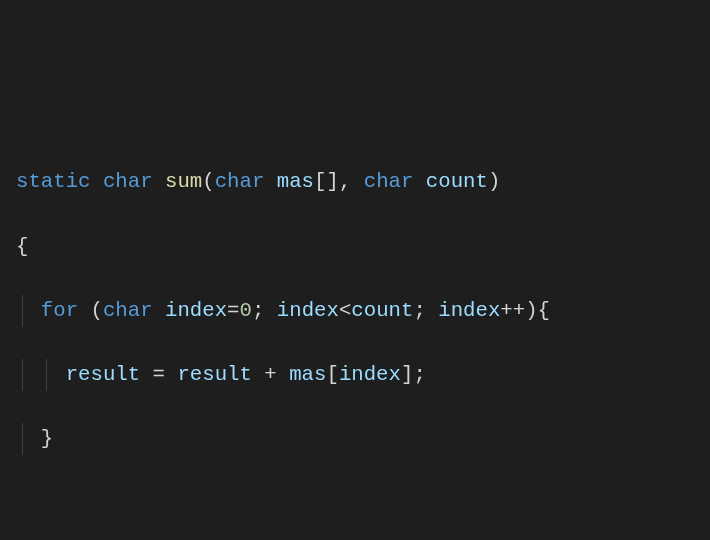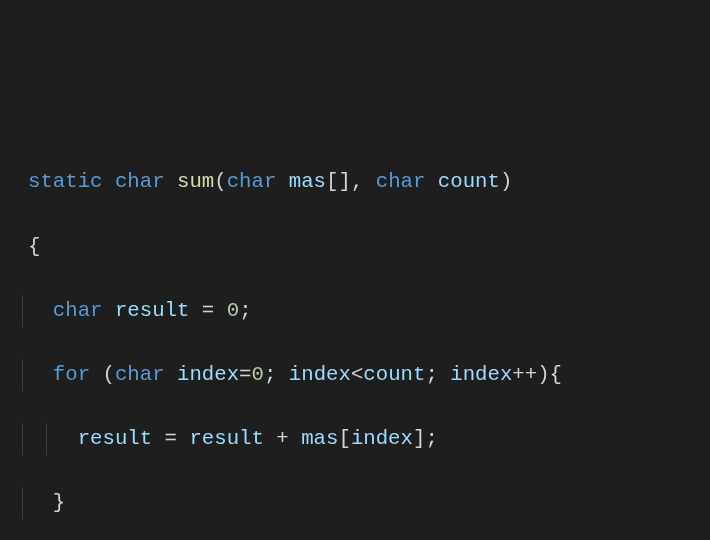--- a/index.html
+++ b/index.html
@@ -10,21 +10,21 @@
     line-height: 1.55;
     color: #d4d4d4;
     padding: 6px 0;
     width: 710px;
     height: 540px;
     overflow: hidden;
     white-space: pre;
   }
   .line {
     position: relative;
-    padding-left: 28px;
+    padding-left: 16px;
   }
   .guide {
     position: absolute;
     left: 22px;
     top: 0;
     bottom: 0;
     width: 1px;
     background: #404040;
   }
   .guide2 {
@@ -42,21 +42,20 @@
   .punc { color: #d4d4d4; }  
 </style>
 </head>
 <body>
 
 
 
 <div>
 <div class="line"><span class="kw">static</span><span class="punc"> </span><span class="kw">char</span><span class="punc"> </span><span class="fn">sum</span><span class="punc">(</span><span class="kw">char</span><span class="punc"> </span><span class="var">mas</span><span class="punc">[</span><span class="punc">]</span><span class="punc">,</span><span class="punc"> </span><span class="kw">char</span><span class="punc"> </span><span class="var">count</span><span class="punc">)</span></div>
 <div class="line"><span class="punc">{</span></div>
-<div class="line"><div class="guide"></div>  <span class="kw">char</span><span class="punc"> </span><span class="var">result</span><span class="punc"> </span><span class="punc">=</span><span class="punc"> </span><span class="num">0</span><span class="punc">;</span></div>
 <div class="line"><div class="guide"></div>  <span class="kw">for</span><span class="punc"> </span><span class="punc">(</span><span class="kw">char</span><span class="punc"> </span><span class="var">index</span><span class="punc">=</span><span class="num">0</span><span class="punc">;</span><span class="punc"> </span><span class="var">index</span><span class="punc">&lt;</span><span class="var">count</span><span class="punc">;</span><span class="punc"> </span><span class="var">index</span><span class="punc">++</span><span class="punc">)</span><span class="punc">{</span></div>
 <div class="line"><div class="guide"></div><div class="guide2"></div>    <span class="var">result</span><span class="punc"> </span><span class="punc">=</span><span class="punc"> </span><span class="var">result</span><span class="punc"> </span><span class="punc">+</span><span class="punc"> </span><span class="var">mas</span><span class="punc">[</span><span class="var">index</span><span class="punc">]</span><span class="punc">;</span></div>
 <div class="line"><div class="guide"></div>  <span class="punc">}</span></div>
 
 
 
 
 
 
 

